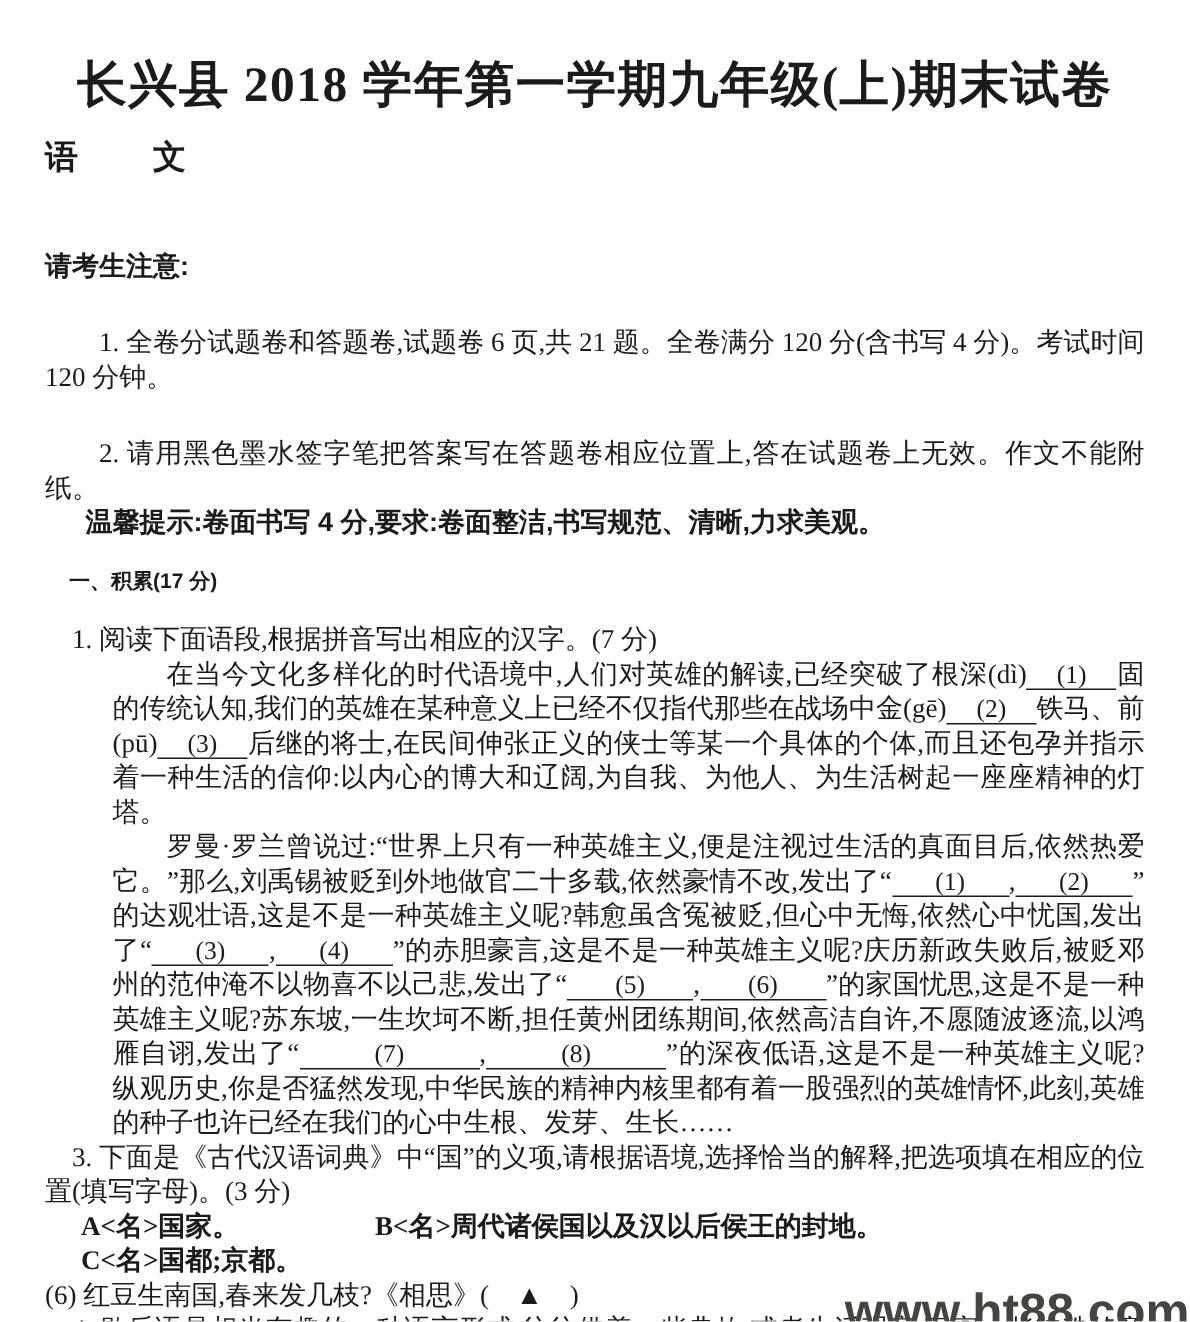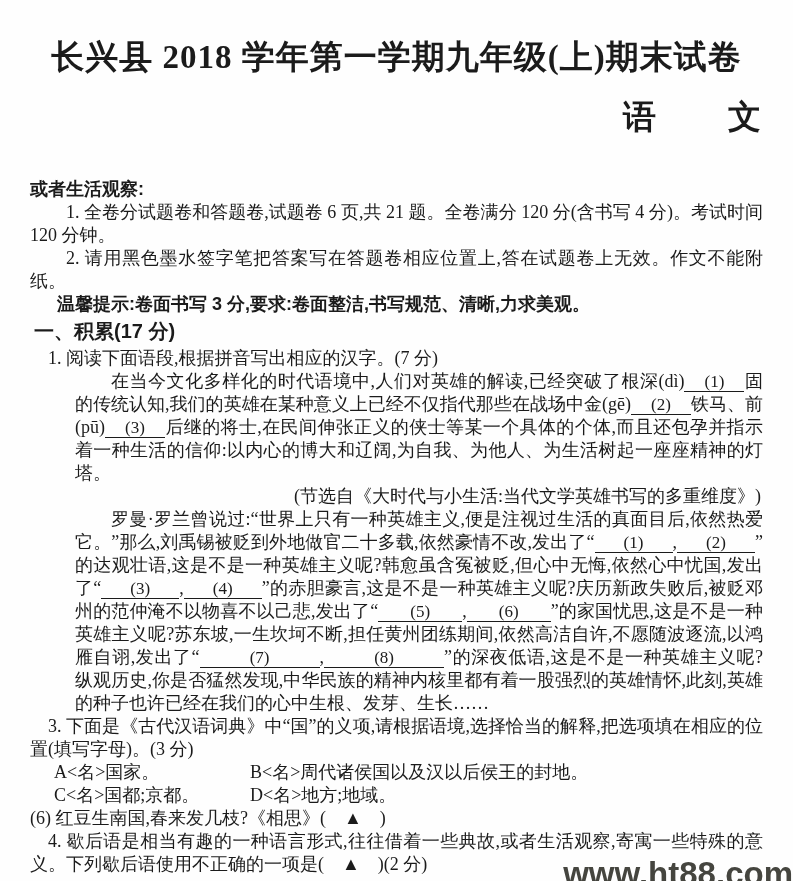--- a/index.html
+++ b/index.html
@@ -16,41 +16,41 @@
     font-size:18px;
     line-height:23px;
     text-align:justify;
   }
   p{margin:0;}
   .title{
     font-size:33px;line-height:38px;font-weight:bold;
     text-align:center;letter-spacing:1px;margin:8px 0 0 0;
   }
   .subject{
-    font-size:33px;line-height:42px;font-weight:bold;
-    text-align:right;margin:20px 0 40px 0;letter-spacing:2px;
+    font-size:22px;line-height:42px;font-weight:bold;
+    text-align:left;margin:8px 0 40px 0;letter-spacing:2px;
   }
   .hei{font-family:"Liberation Sans","DejaVu Sans",sans-serif;font-weight:bold;}
-  .indent2{text-indent:2em;}
+  .indent2{text-indent:2em;margin-top:28px;}
   .indent15{text-indent:1.5em;}
   .stem{text-indent:1em;}
   .para{text-indent:2em;margin-left:45px;}
   .source{text-align:right;padding-right:2px;}
-  .section-heading{font-size:20px;margin:4px;}
+  .section-heading{font-size:14px;margin:16px;}
   .blank{
     display:inline-block;
     min-width:56px;
     border-bottom:1px solid #1b1b1b;
     text-align:center;
     text-indent:0;
     line-height:17px;
     padding:0 2px 1px 2px;
     font-size:17px;
   }
-  .opt-row{display:flex;padding-left:24px;}
+  .opt-row{display:flex;padding-left:24px;font-weight:bold;}
   .opt-col1{width:196px;flex-shrink:0;}
   .watermark{
     position:absolute;
     right:0;bottom:-8px;
     text-align:right;
     pointer-events:none;
     line-height:1;
   }
   .wm-brand{
     font-family:"Liberation Sans","DejaVu Sans",sans-serif;
@@ -76,42 +76,40 @@
 </style>
 </head>
 <body>
 
 <div class="page">
 
   <h1 class="title">长兴县 2018 学年第一学期九年级(上)期末试卷</h1>
   <div class="subject">语　　文</div>
 
   <div>
-    <p class="hei">或者生活观察:</p>
+    <p class="hei">请考生注意:</p>
     <p class="indent2">1. 全卷分试题卷和答题卷,试题卷 6 页,共 21 题。全卷满分 120 分(含书写 4 分)。考试时间 120 分钟。</p>
     <p class="indent2">2. 请用黑色墨水签字笔把答案写在答题卷相应位置上,答在试题卷上无效。作文不能附纸。</p>
-    <p class="hei indent15">温馨提示:卷面书写 3 分,要求:卷面整洁,书写规范、清晰,力求美观。</p>
+    <p class="hei indent15">温馨提示:卷面书写 4 分,要求:卷面整洁,书写规范、清晰,力求美观。</p>
   </div>
 
   <h2 class="hei section-heading">一、积累(17 分)</h2>
 
   <p class="stem">1. 阅读下面语段,根据拼音写出相应的汉字。(7 分)</p>
   <p class="para">在当今文化多样化的时代语境中,人们对英雄的解读,已经突破了根深(dì)<span class="blank" style="min-width: 56px;">(1)</span>固的传统认知,我们的英雄在某种意义上已经不仅指代那些在战场中金(gē)<span class="blank" style="min-width: 56px;">(2)</span>铁马、前(pū)<span class="blank" style="min-width: 56px;">(3)</span>后继的将士,在民间伸张正义的侠士等某一个具体的个体,而且还包孕并指示着一种生活的信仰:以内心的博大和辽阔,为自我、为他人、为生活树起一座座精神的灯塔。</p>
-  <p class="source">(节选自《大时代与小生活:当代文学英雄书写的多重维度》)</p>
 
   <p class="para">罗曼·罗兰曾说过:“世界上只有一种英雄主义,便是注视过生活的真面目后,依然热爱它。”那么,刘禹锡被贬到外地做官二十多载,依然豪情不改,发出了“<span class="blank" style="min-width: 74px;">(1)</span>,<span class="blank" style="min-width: 74px;">(2)</span>”的达观壮语,这是不是一种英雄主义呢?韩愈虽含冤被贬,但心中无悔,依然心中忧国,发出了“<span class="blank" style="min-width: 74px;">(3)</span>,<span class="blank" style="min-width: 74px;">(4)</span>”的赤胆豪言,这是不是一种英雄主义呢?庆历新政失败后,被贬邓州的范仲淹不以物喜不以己悲,发出了“<span class="blank" style="min-width: 80px;">(5)</span>,<span class="blank" style="min-width: 80px;">(6)</span>”的家国忧思,这是不是一种英雄主义呢?苏东坡,一生坎坷不断,担任黄州团练期间,依然高洁自许,不愿随波逐流,以鸿雁自诩,发出了“<span class="blank" style="min-width: 116px;">(7)</span>,<span class="blank" style="min-width: 116px;">(8)</span>”的深夜低语,这是不是一种英雄主义呢?纵观历史,你是否猛然发现,中华民族的精神内核里都有着一股强烈的英雄情怀,此刻,英雄的种子也许已经在我们的心中生根、发芽、生长……</p>
 
   <p class="stem">3. 下面是《古代汉语词典》中“国”的义项,请根据语境,选择恰当的解释,把选项填在相应的位置(填写字母)。(3 分)</p>
   <div class="opt-row">
     <span class="opt-col1">A&lt;名&gt;国家。</span>
     <span>B&lt;名&gt;周代诸侯国以及汉以后侯王的封地。</span>
   </div>
   <div class="opt-row">
     <span class="opt-col1">C&lt;名&gt;国都;京都。</span>
-    <span>D&lt;名&gt;地方;地域。</span>
   </div>
   <p>(6) 红豆生南国,春来发几枝?《相思》(　▲　)</p>
 
   <p class="stem">4. 歇后语是相当有趣的一种语言形式,往往借着一些典故,或者生活观察,寄寓一些特殊的意义。下列歇后语使用不正确的一项是(　▲　)(2 分)</p>
 
   <div class="watermark">
     <div class="wm-url">www.ht88.com</div>
   </div>
 
 </div>

